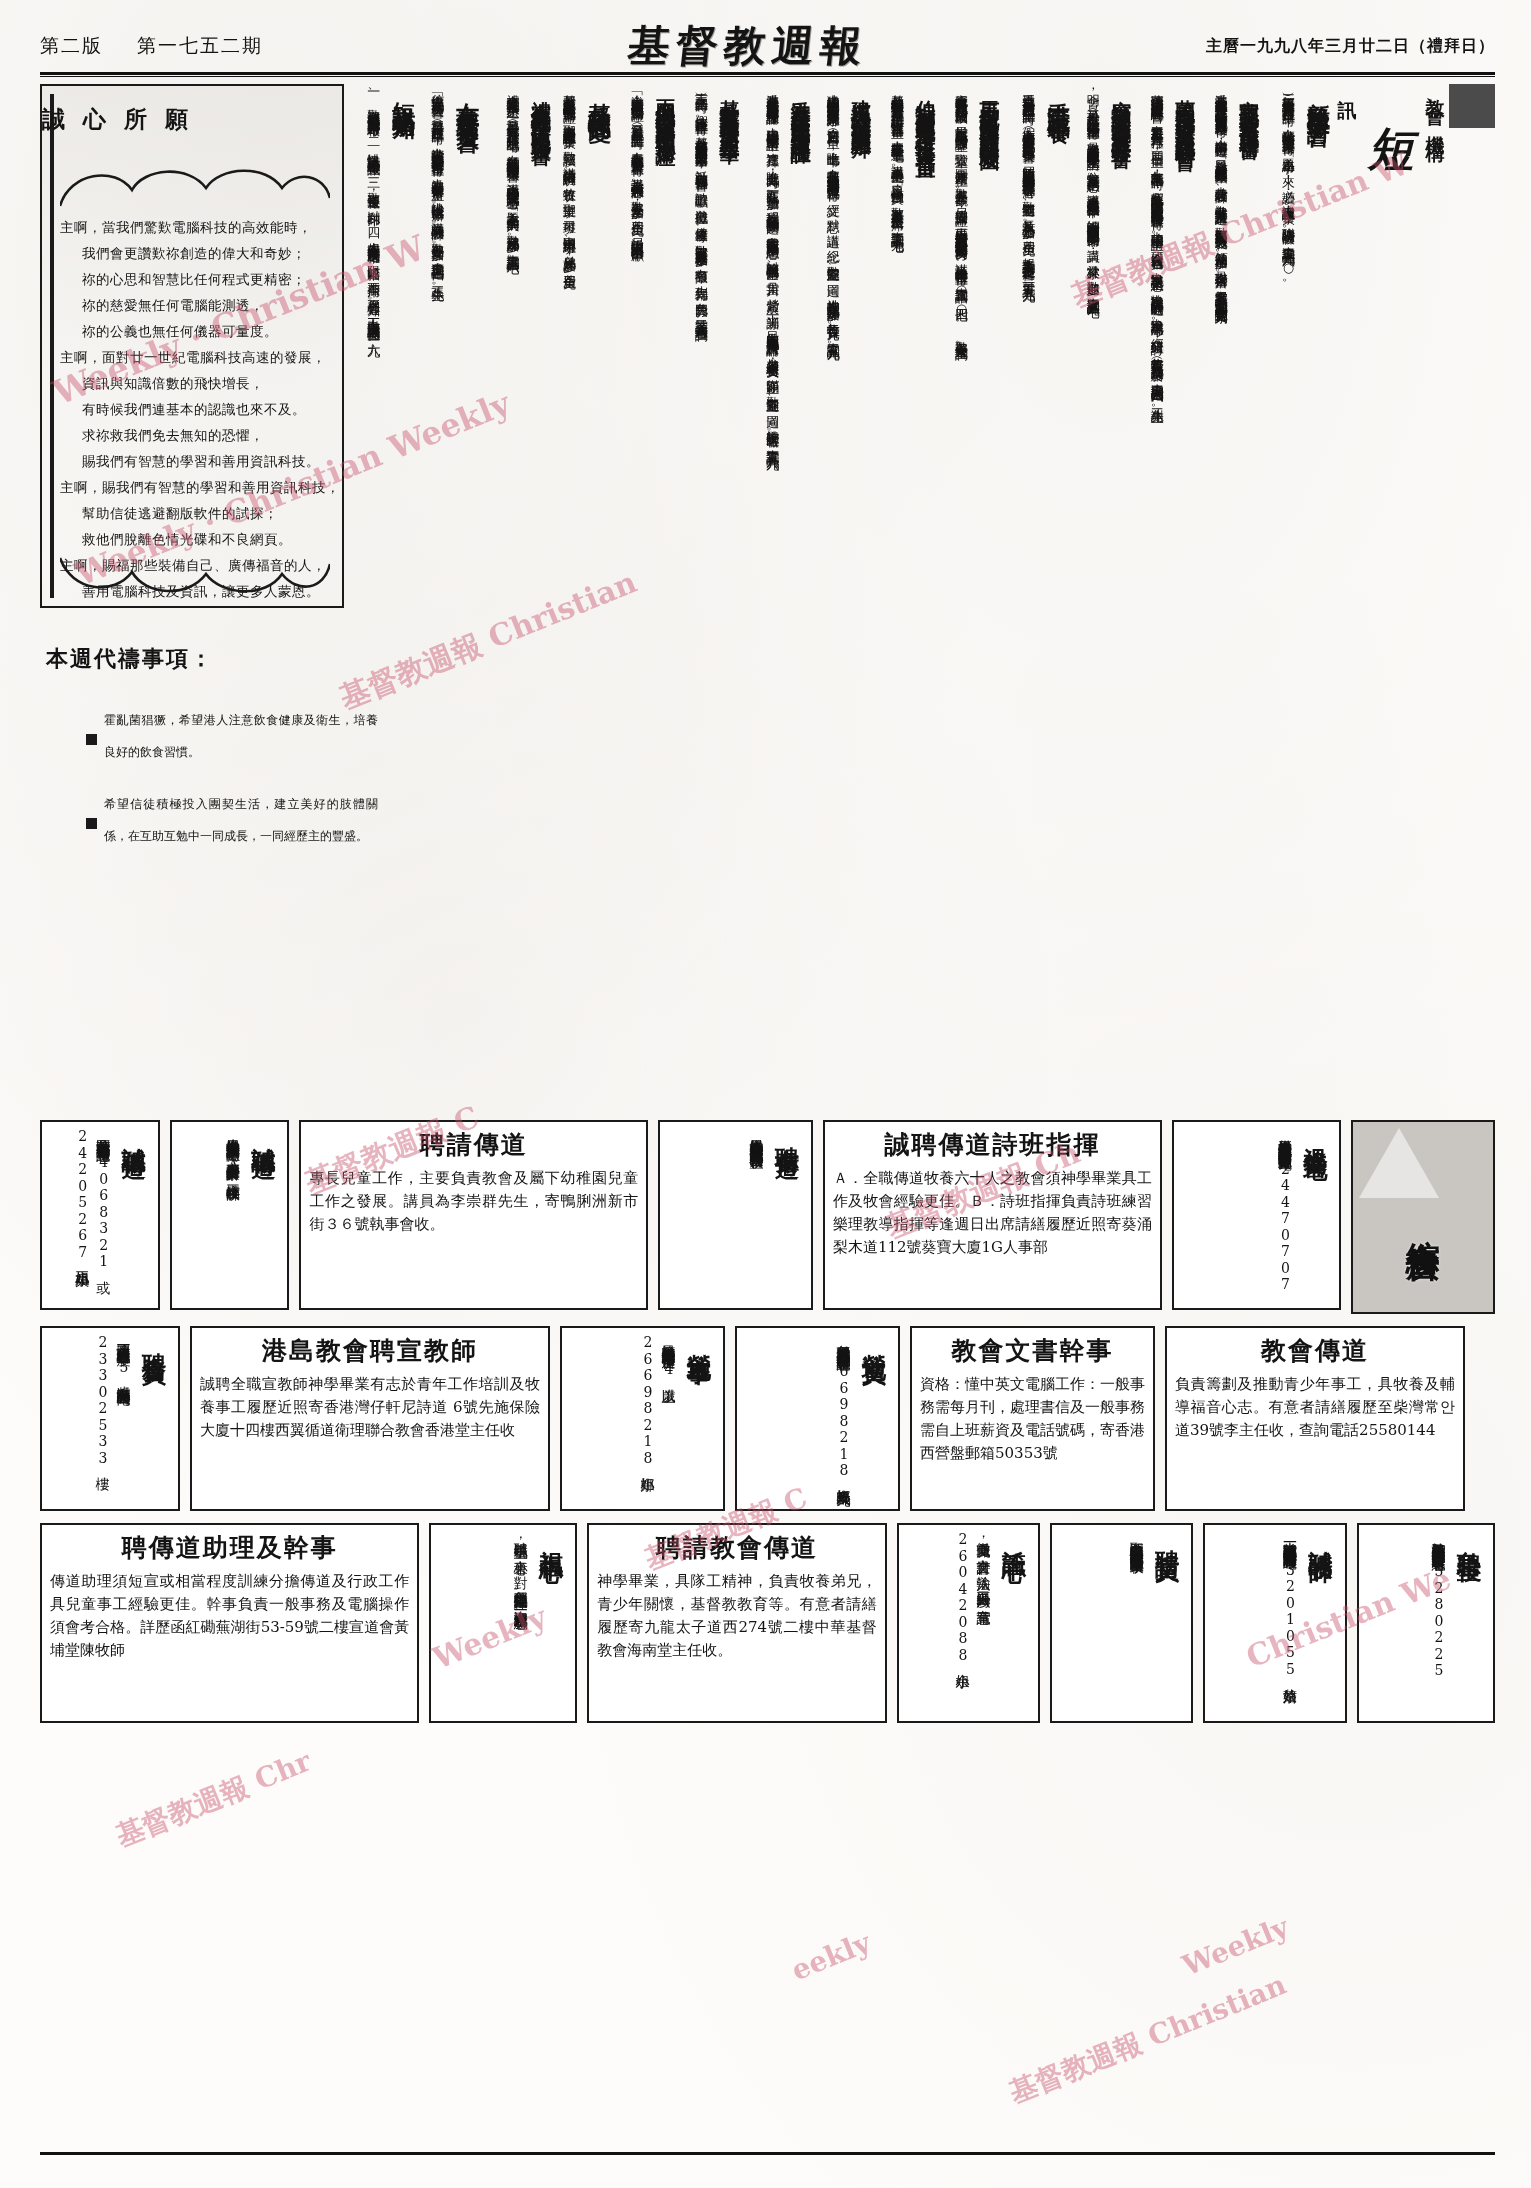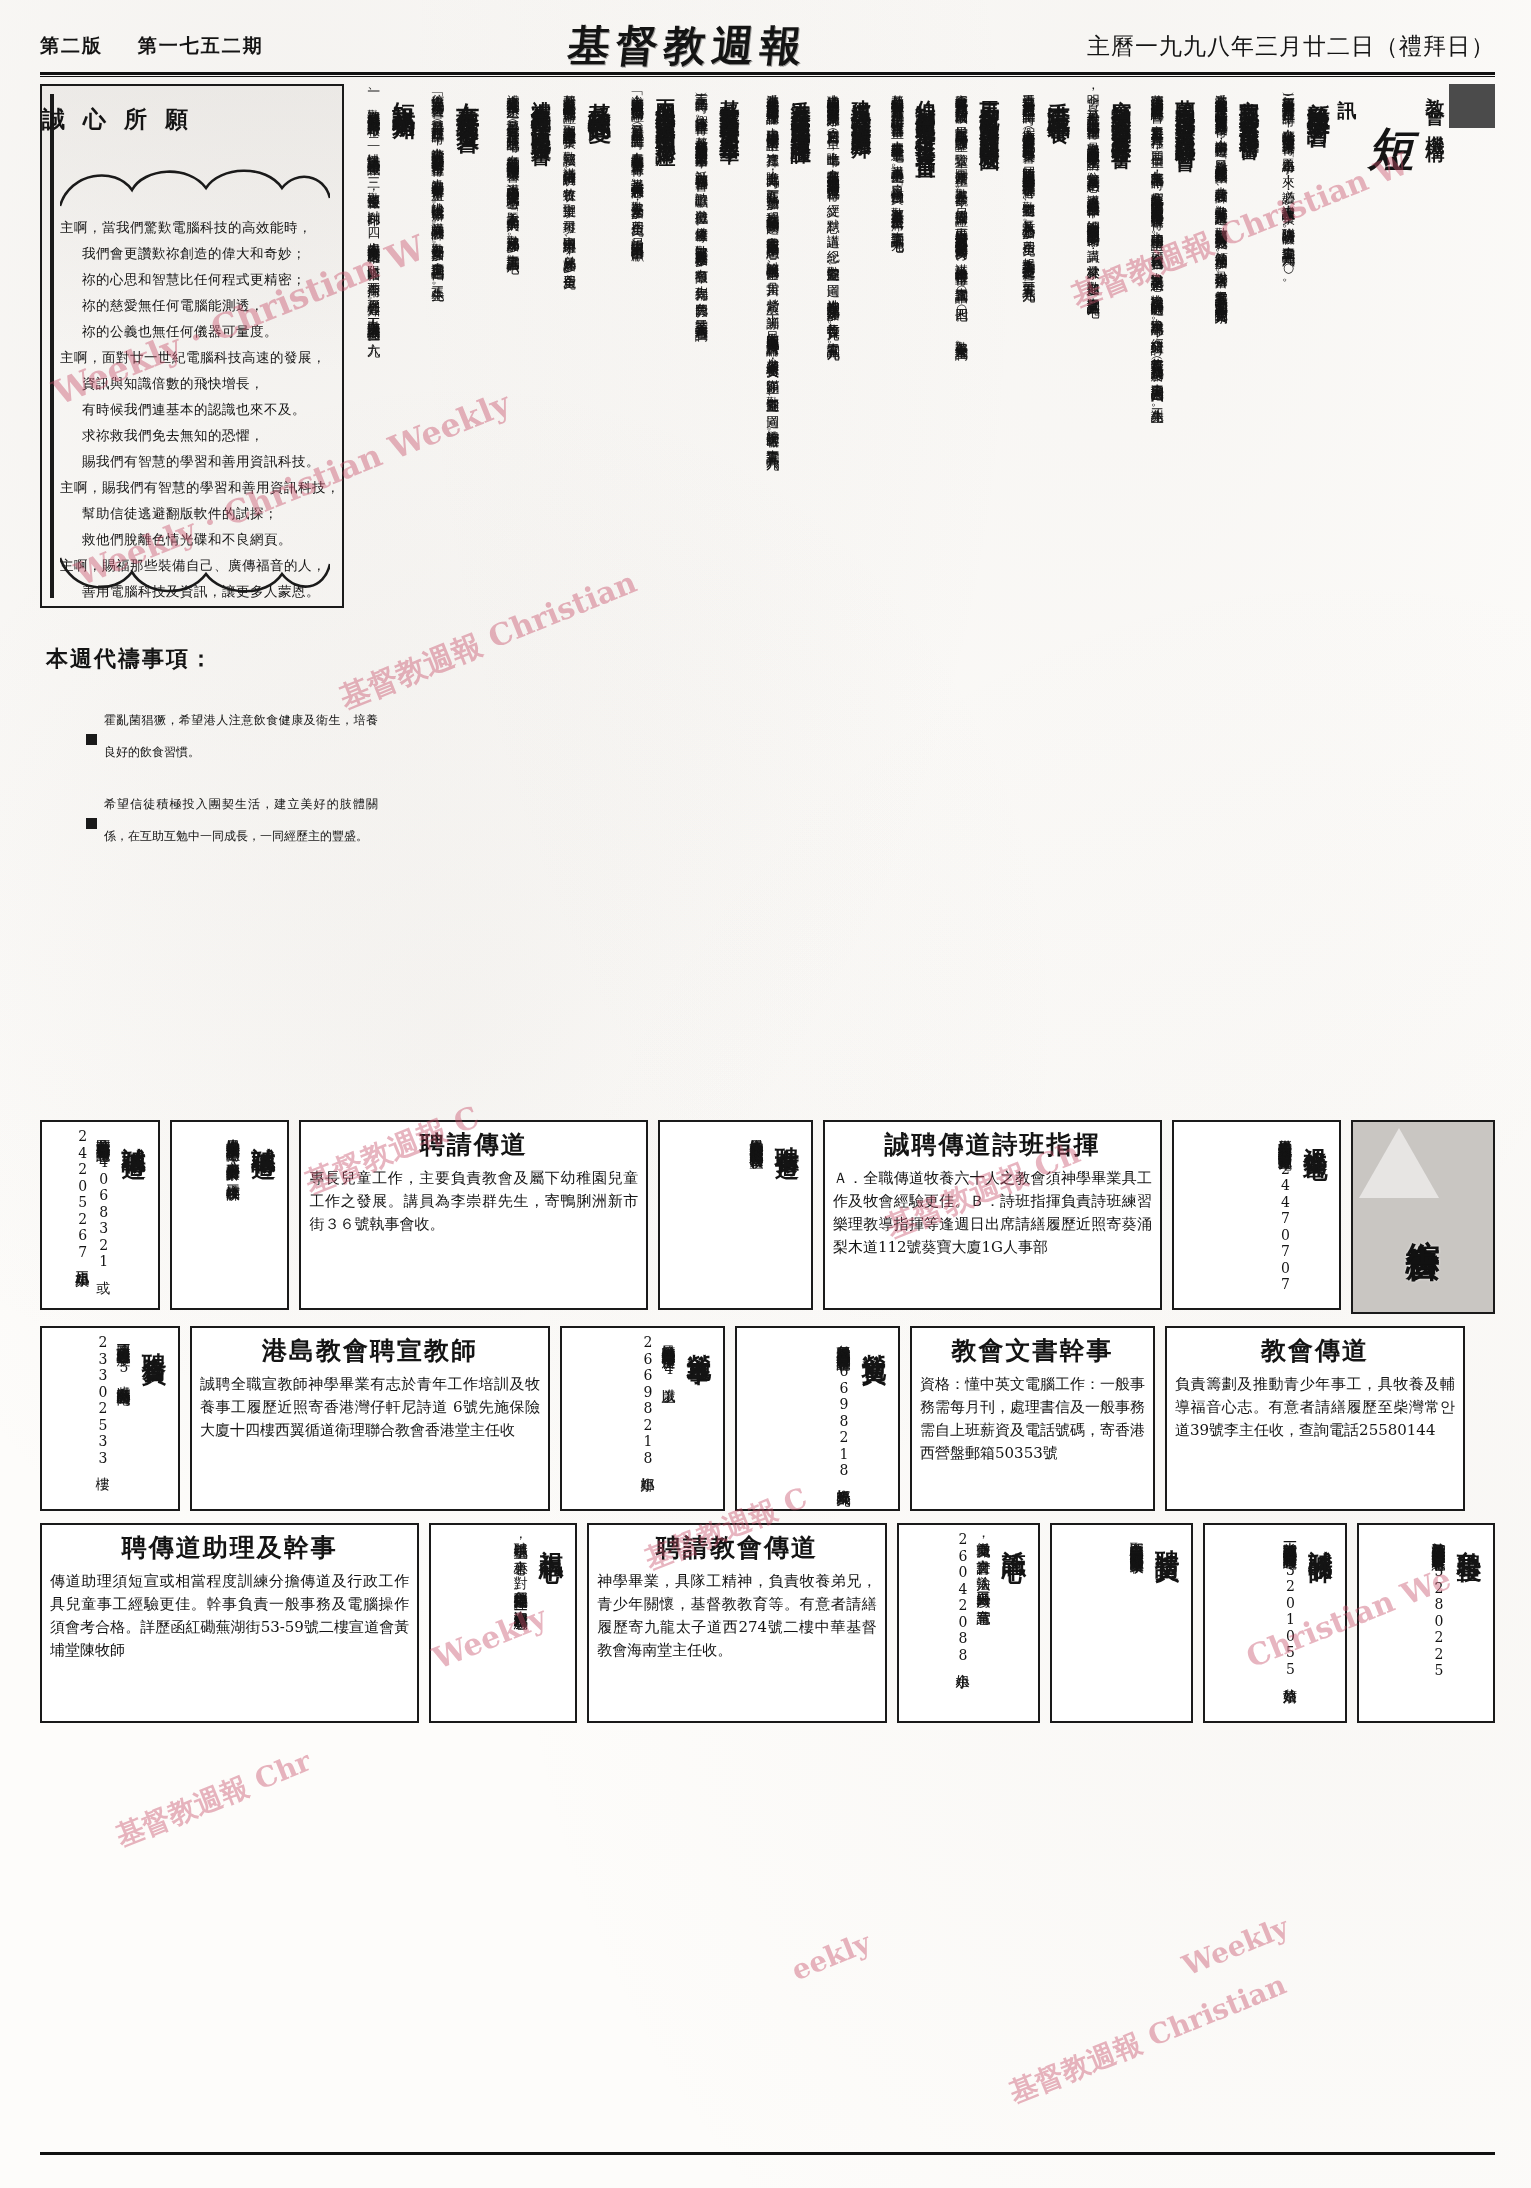--- a/index.html
+++ b/index.html
@@ -28,29 +28,29 @@
       radial-gradient(ellipse at 88% 70%, rgba(170,160,150,.06), transparent 45%);
     pointer-events:none;z-index:0;
   }
   .layer{position:relative;z-index:2;}
 
   
   .masthead{
     position:absolute;left:40px;top:20px;width:1455px;height:52px;
     display:flex;align-items:center;justify-content:space-between;
   }
-  .mast-left{font-size:19px;font-weight:bold;letter-spacing:2px;white-space:nowrap;}
+  .mast-left{font-size:19px;font-weight:normal;letter-spacing:2px;white-space:nowrap;}
   .mast-left span{margin-right:26px;}
   .mast-title{
     font-family:"DejaVu Serif","Liberation Serif",serif;
     font-size:42px;font-weight:bold;letter-spacing:6px;
     transform:skewX(-6deg);
     text-shadow:1px 1px 0 rgba(0,0,0,.35);
   }
-  .mast-right{font-size:23px;font-weight:normal;letter-spacing:1px;white-space:nowrap;}
+  .mast-right{font-size:16px;font-weight:bold;letter-spacing:1px;white-space:nowrap;}
 
   .rule{position:absolute;left:40px;width:1455px;background:#111;}
   #rule-top{top:72px;height:3px;}
   #rule-mid{top:76px;height:1px;}
   #rule-bottom{top:2152px;height:3px;}
 
   
   .body-area{position:absolute;left:40px;top:84px;width:1455px;height:1020px;}
 
   

